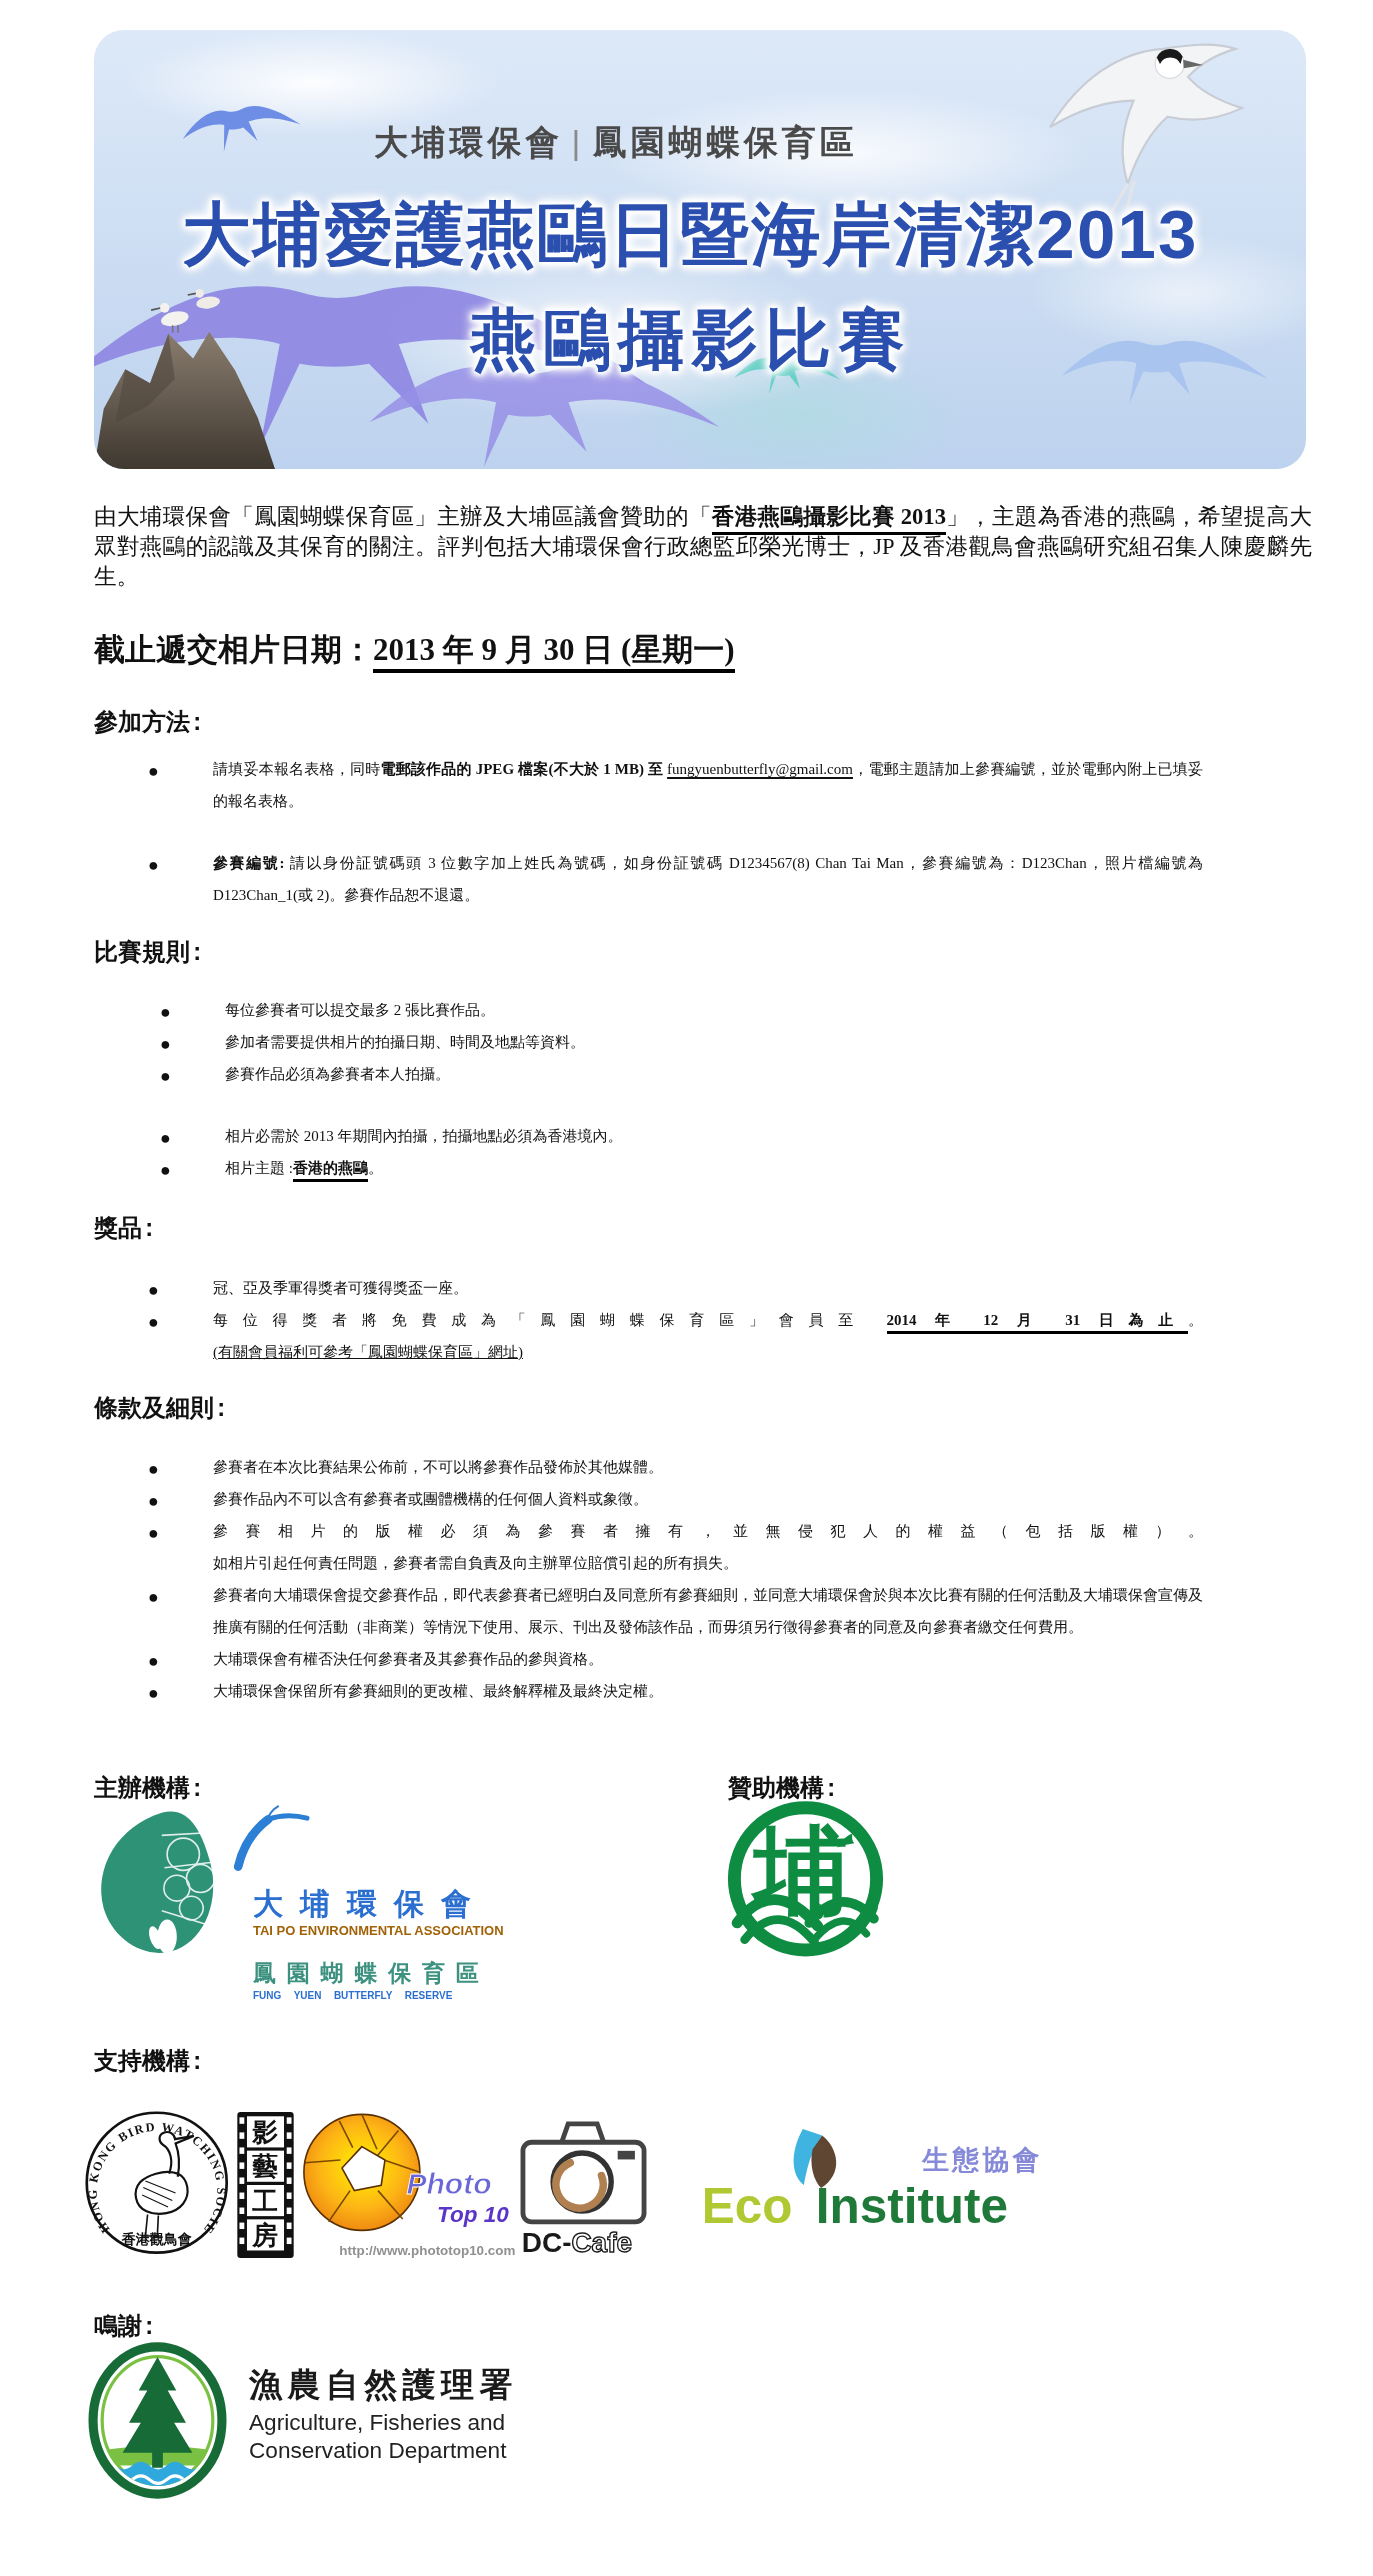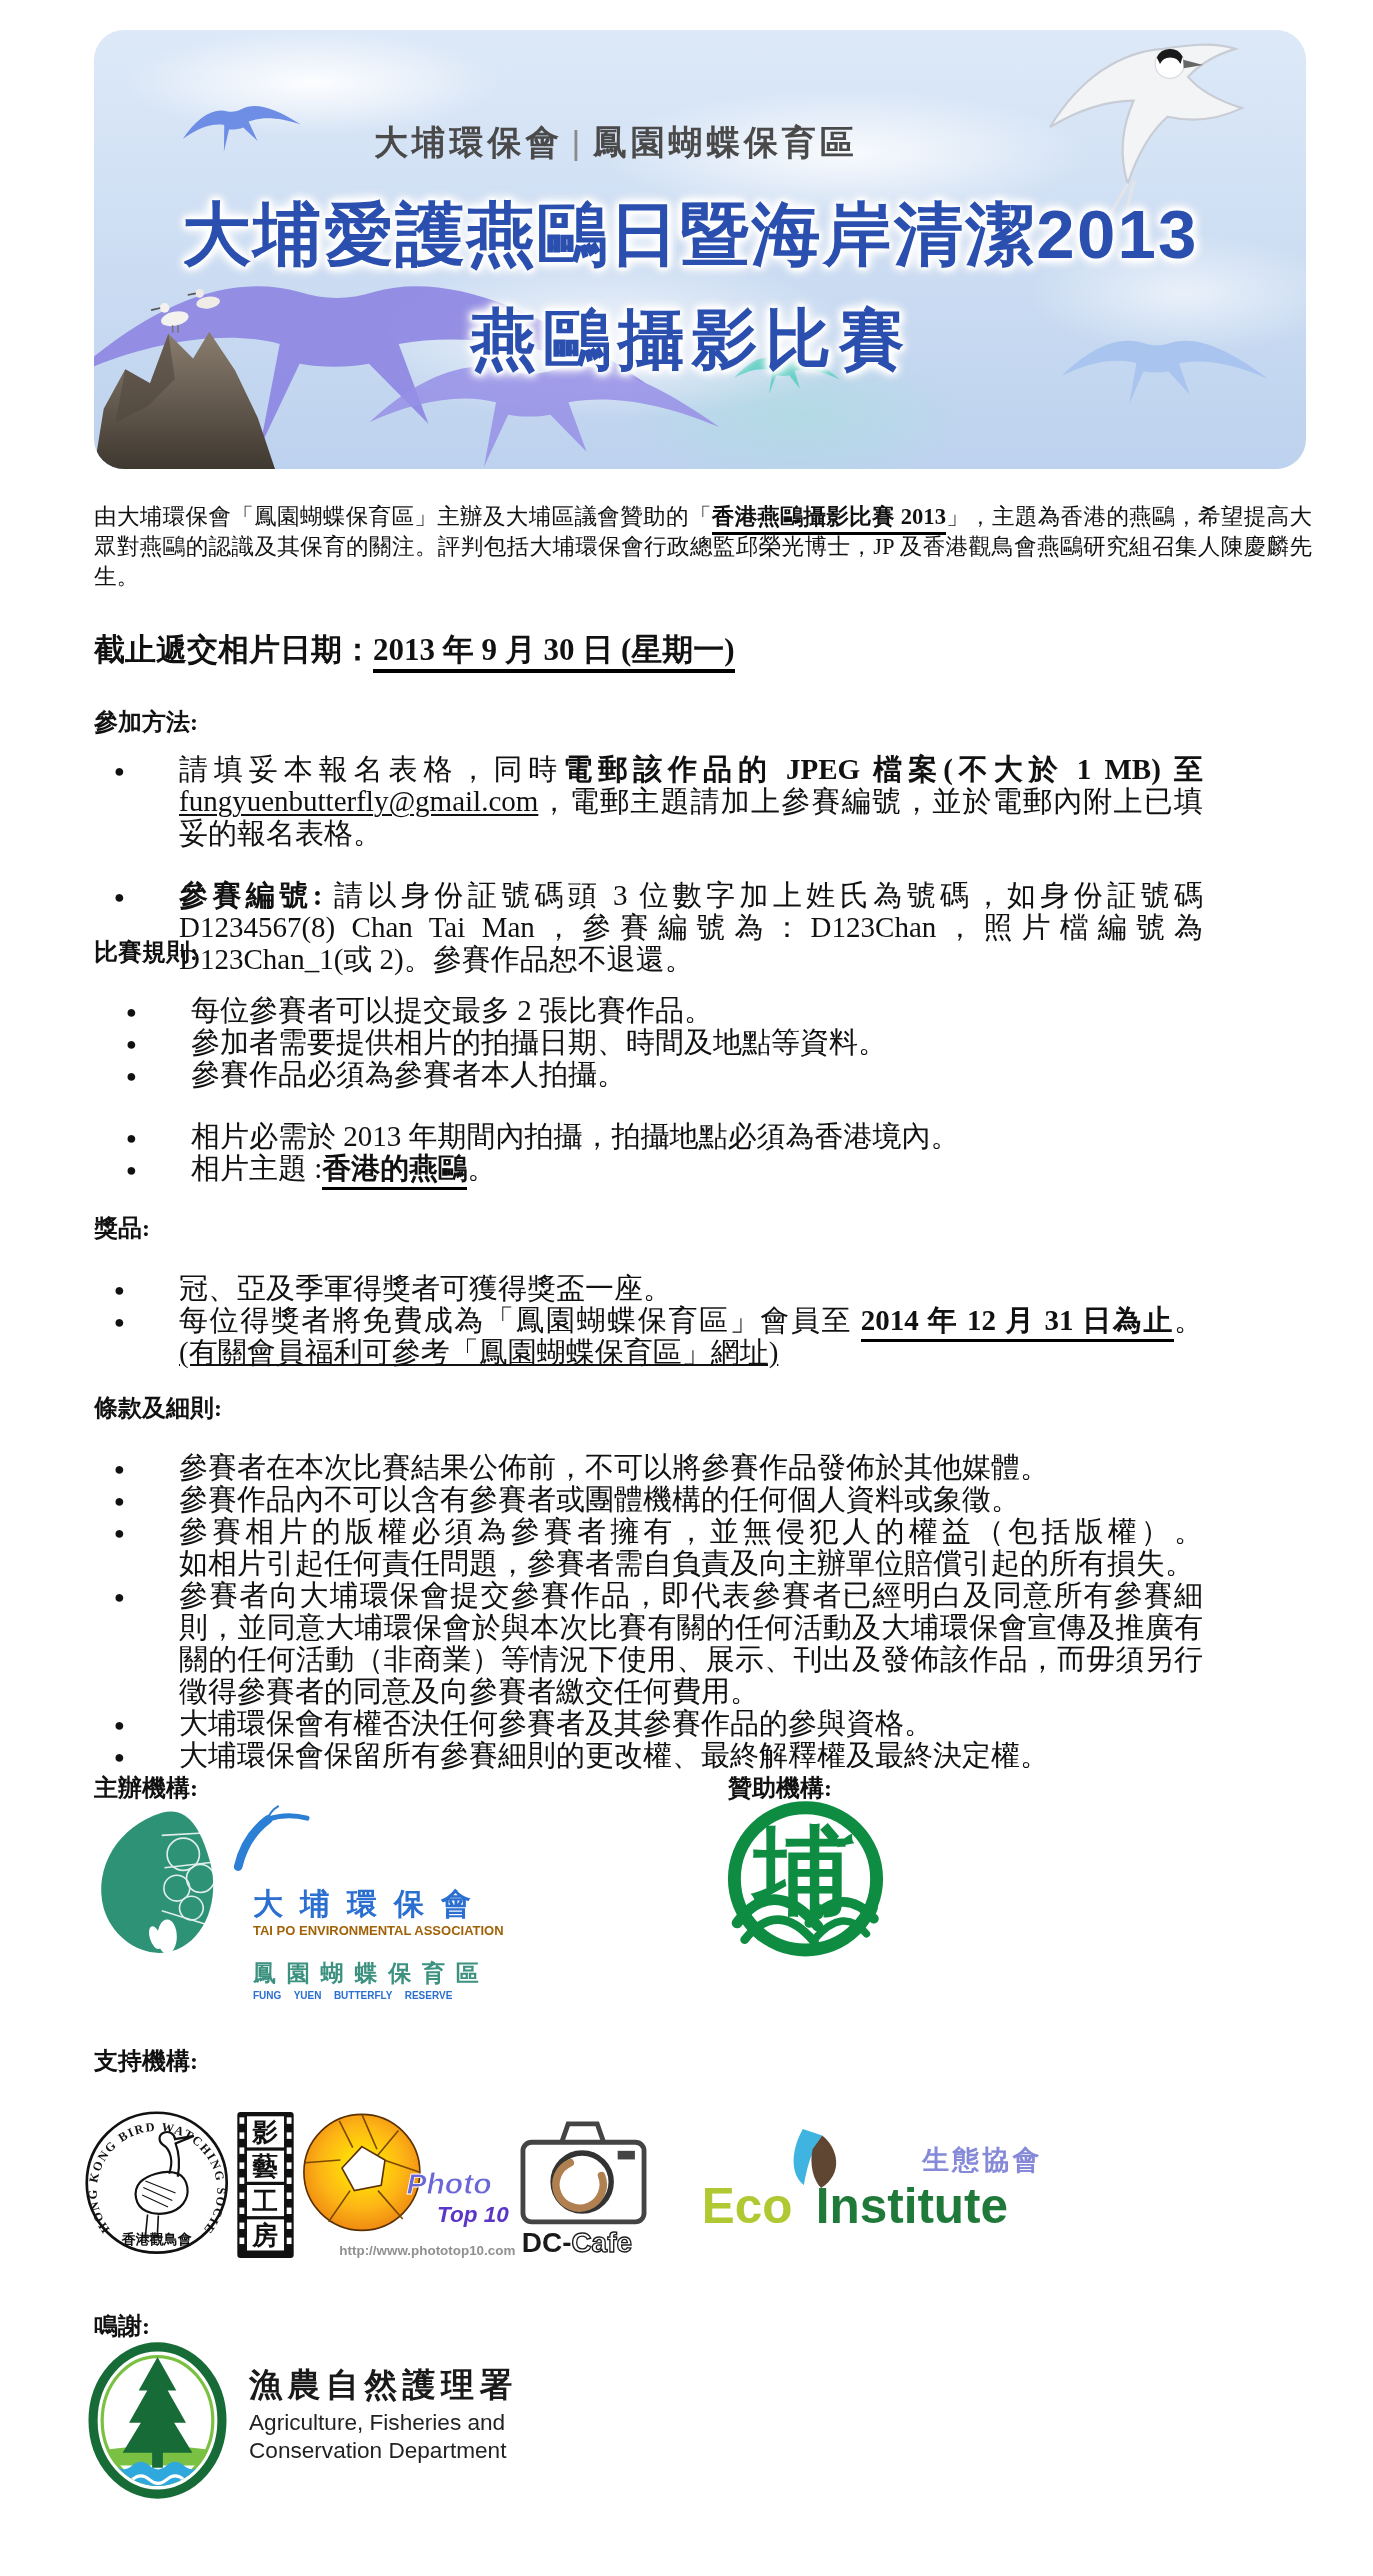--- a/index.html
+++ b/index.html
@@ -29,23 +29,23 @@
   .banner-title2{top:265px;font-size:66px;letter-spacing:7.5px;transform:translateX(-8.6px);}
 
   
   .para{font-size:22.6px;line-height:30px;text-align:justify;}
   .intro{left:94px;top:502px;width:1218px;}
   .bold{font-weight:bold;}
   .ul-thick{border-bottom:3.2px solid #000;padding-bottom:3px;}
   .ul-thin{text-decoration:underline;text-decoration-thickness:1.6px;text-underline-offset:3.2px;}
   .deadline{left:94px;top:629px;font-size:31px;font-weight:bold;white-space:nowrap;}
   .deadline .date{border-bottom:4.3px solid #000;padding-bottom:2.2px;}
-  .sec-h{font-size:24px;font-weight:bold;}
+  .sec-h{font-size:24px;font-weight:bold;font-family:Liberation Mono, monospace;}
   .doc-list{list-style:none;margin:0;padding:0;width:1109px;}
-  .doc-list li{position:relative;margin-left:85px;font-size:29px;line-height:32px;
+  .doc-list li{position:relative;margin-left:119px;font-size:15px;line-height:32px;
     text-align:justify;}
   .doc-list li::before{content:"●";position:absolute;left:-65px;top:2.2px;font-size:18px;}
   li.gap{margin-top:30px;}
   .spread{display:block;text-align:justify;text-align-last:justify;text-justify:inter-character;}
 
   
   .logo-text{position:absolute;white-space:nowrap;}
   .tpea{left:81px;top:1803px;width:420px;height:194px;}
   .tpea-zh1{left:172px;top:81px;font-size:30px;font-weight:bold;letter-spacing:17px;color:#2b6fd0;}
   .tpea-en1{left:172px;top:120px;font-size:13px;font-weight:bold;color:#a16207;letter-spacing:0px;}

